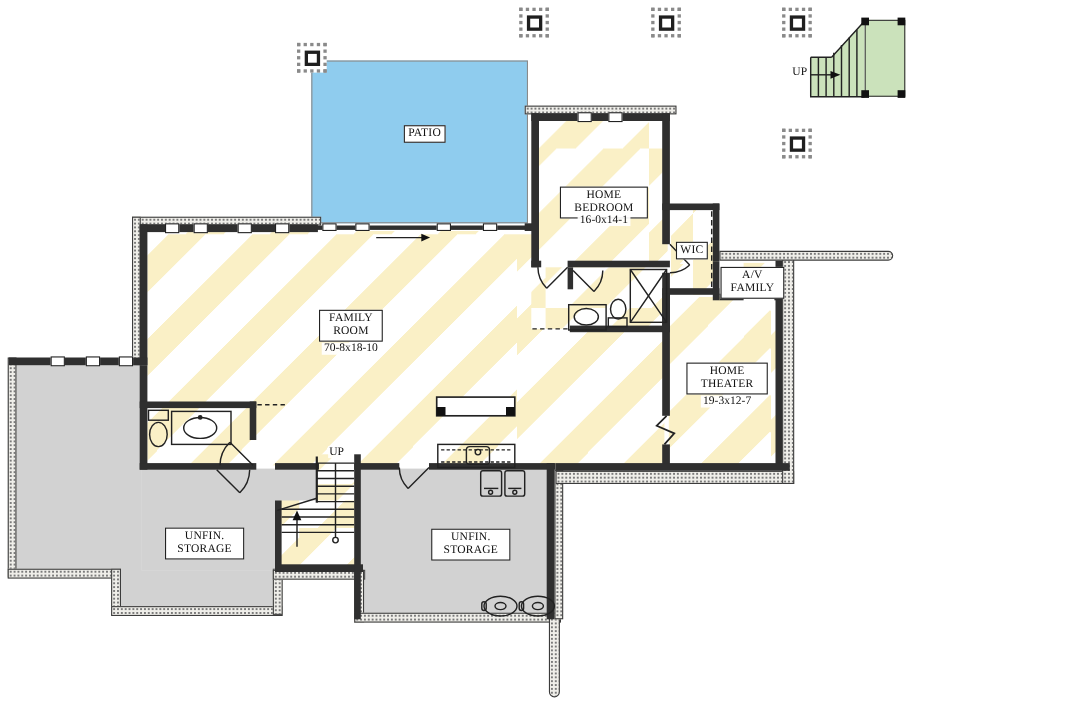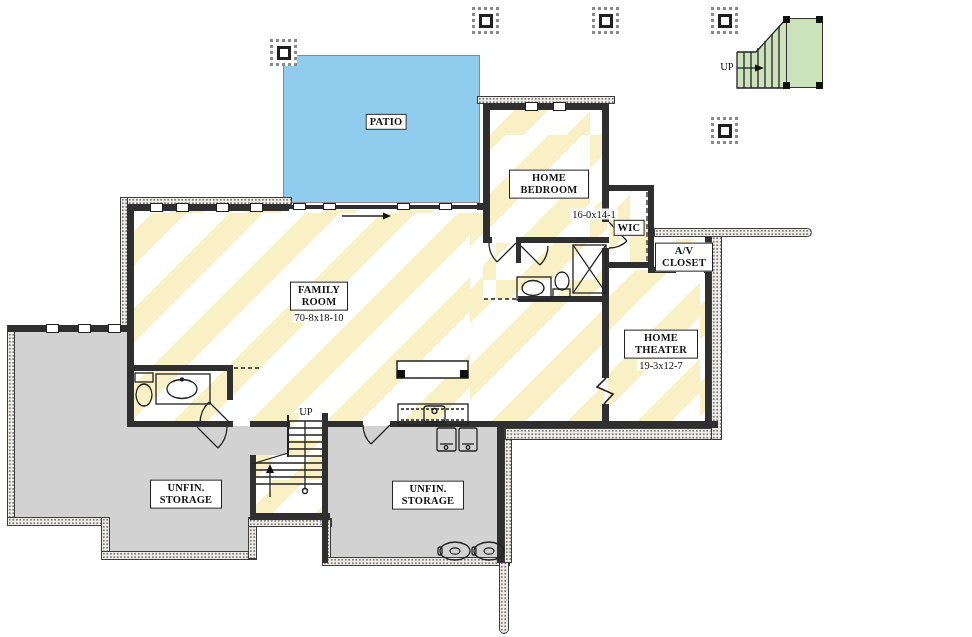--- a/index.html
+++ b/index.html
@@ -11,21 +11,21 @@
   .wall{position:absolute;background:#2f2f2f;z-index:30;}
   .fw{position:absolute;background-color:#efeee9;
       background-image:radial-gradient(circle,#7a7a7a .7px,transparent 1.1px);
       background-size:3.5px 3.5px;border:1px solid #3c3c3c;box-sizing:border-box;z-index:25;}
   .winmark{position:absolute;background:#fff;border:1px solid #222;box-sizing:border-box;z-index:35;}
   .pier{position:absolute;width:27px;height:27px;border:3px dotted #8a8a8a;background:#fff;
         display:flex;align-items:center;justify-content:center;box-sizing:border-box;z-index:40;}
   .pier-in{width:14px;height:14px;border:3px solid #1f1f1f;background:#fff;box-sizing:border-box;}
   .lbl{position:absolute;transform:translate(-50%,-50%);background:#fff;border:1.2px solid #222;
        padding:1px 3px;font-size:10.5px;line-height:1.18;text-align:center;color:#111;
-       letter-spacing:.2px;z-index:60;font-weight:bold;}
+       letter-spacing:.2px;z-index:60;}
   .dims{position:absolute;transform:translate(-50%,-50%);font-size:10.5px;color:#111;
         background:rgba(255,255,255,.92);padding:0 2px;z-index:60;white-space:nowrap;}
   .uplbl{position:absolute;transform:translate(-50%,-50%);font-size:10.5px;color:#111;
         background:rgba(255,255,255,.85);padding:0 1px;z-index:60;}
   svg.overlay{position:absolute;left:0;top:0;z-index:50;pointer-events:none;}
 </style>
 </head>
 <body>
 
 <div id="plan">
@@ -257,25 +257,25 @@
       </g>
     </g>
   </svg>
 
   <div class="lbl" style="left:386px;top:122px;">PATIO</div>
 
   <div class="lbl" style="left:319px;top:296px;width:50px;">FAMILY ROOM</div>
   <div class="dims" style="left:319px;top:317px;">70-8x18-10</div>
 
   <div class="lbl" style="left:549px;top:184px;width:72px;">HOME BEDROOM</div>
-  <div class="dims" style="left:549px;top:214px;margin-left:45px;">16-0x14-1</div>
+  <div class="dims" style="left:549px;top:200px;">16-0x14-1</div>
 
   <div class="lbl" style="left:629px;top:228px;">WIC</div>
 
-  <div class="lbl" style="left:684px;top:257px;width:50px;">A/V CLOSET</div>
+  <div class="lbl" style="left:684px;top:257px;width:50px;">A/V FAMILY</div>
 
   <div class="lbl" style="left:661px;top:344px;width:66px;">HOME THEATER</div>
   <div class="dims" style="left:661px;top:365px;">19-3x12-7</div>
 
   <div class="lbl" style="left:186px;top:494px;width:64px;">UNFIN. STORAGE</div>
   <div class="lbl" style="left:428px;top:495px;width:64px;">UNFIN. STORAGE</div>
 
   <div class="uplbl" style="left:306px;top:411px;">UP</div>
   <div class="uplbl" style="left:727px;top:66px;background:transparent;">UP</div>
 

